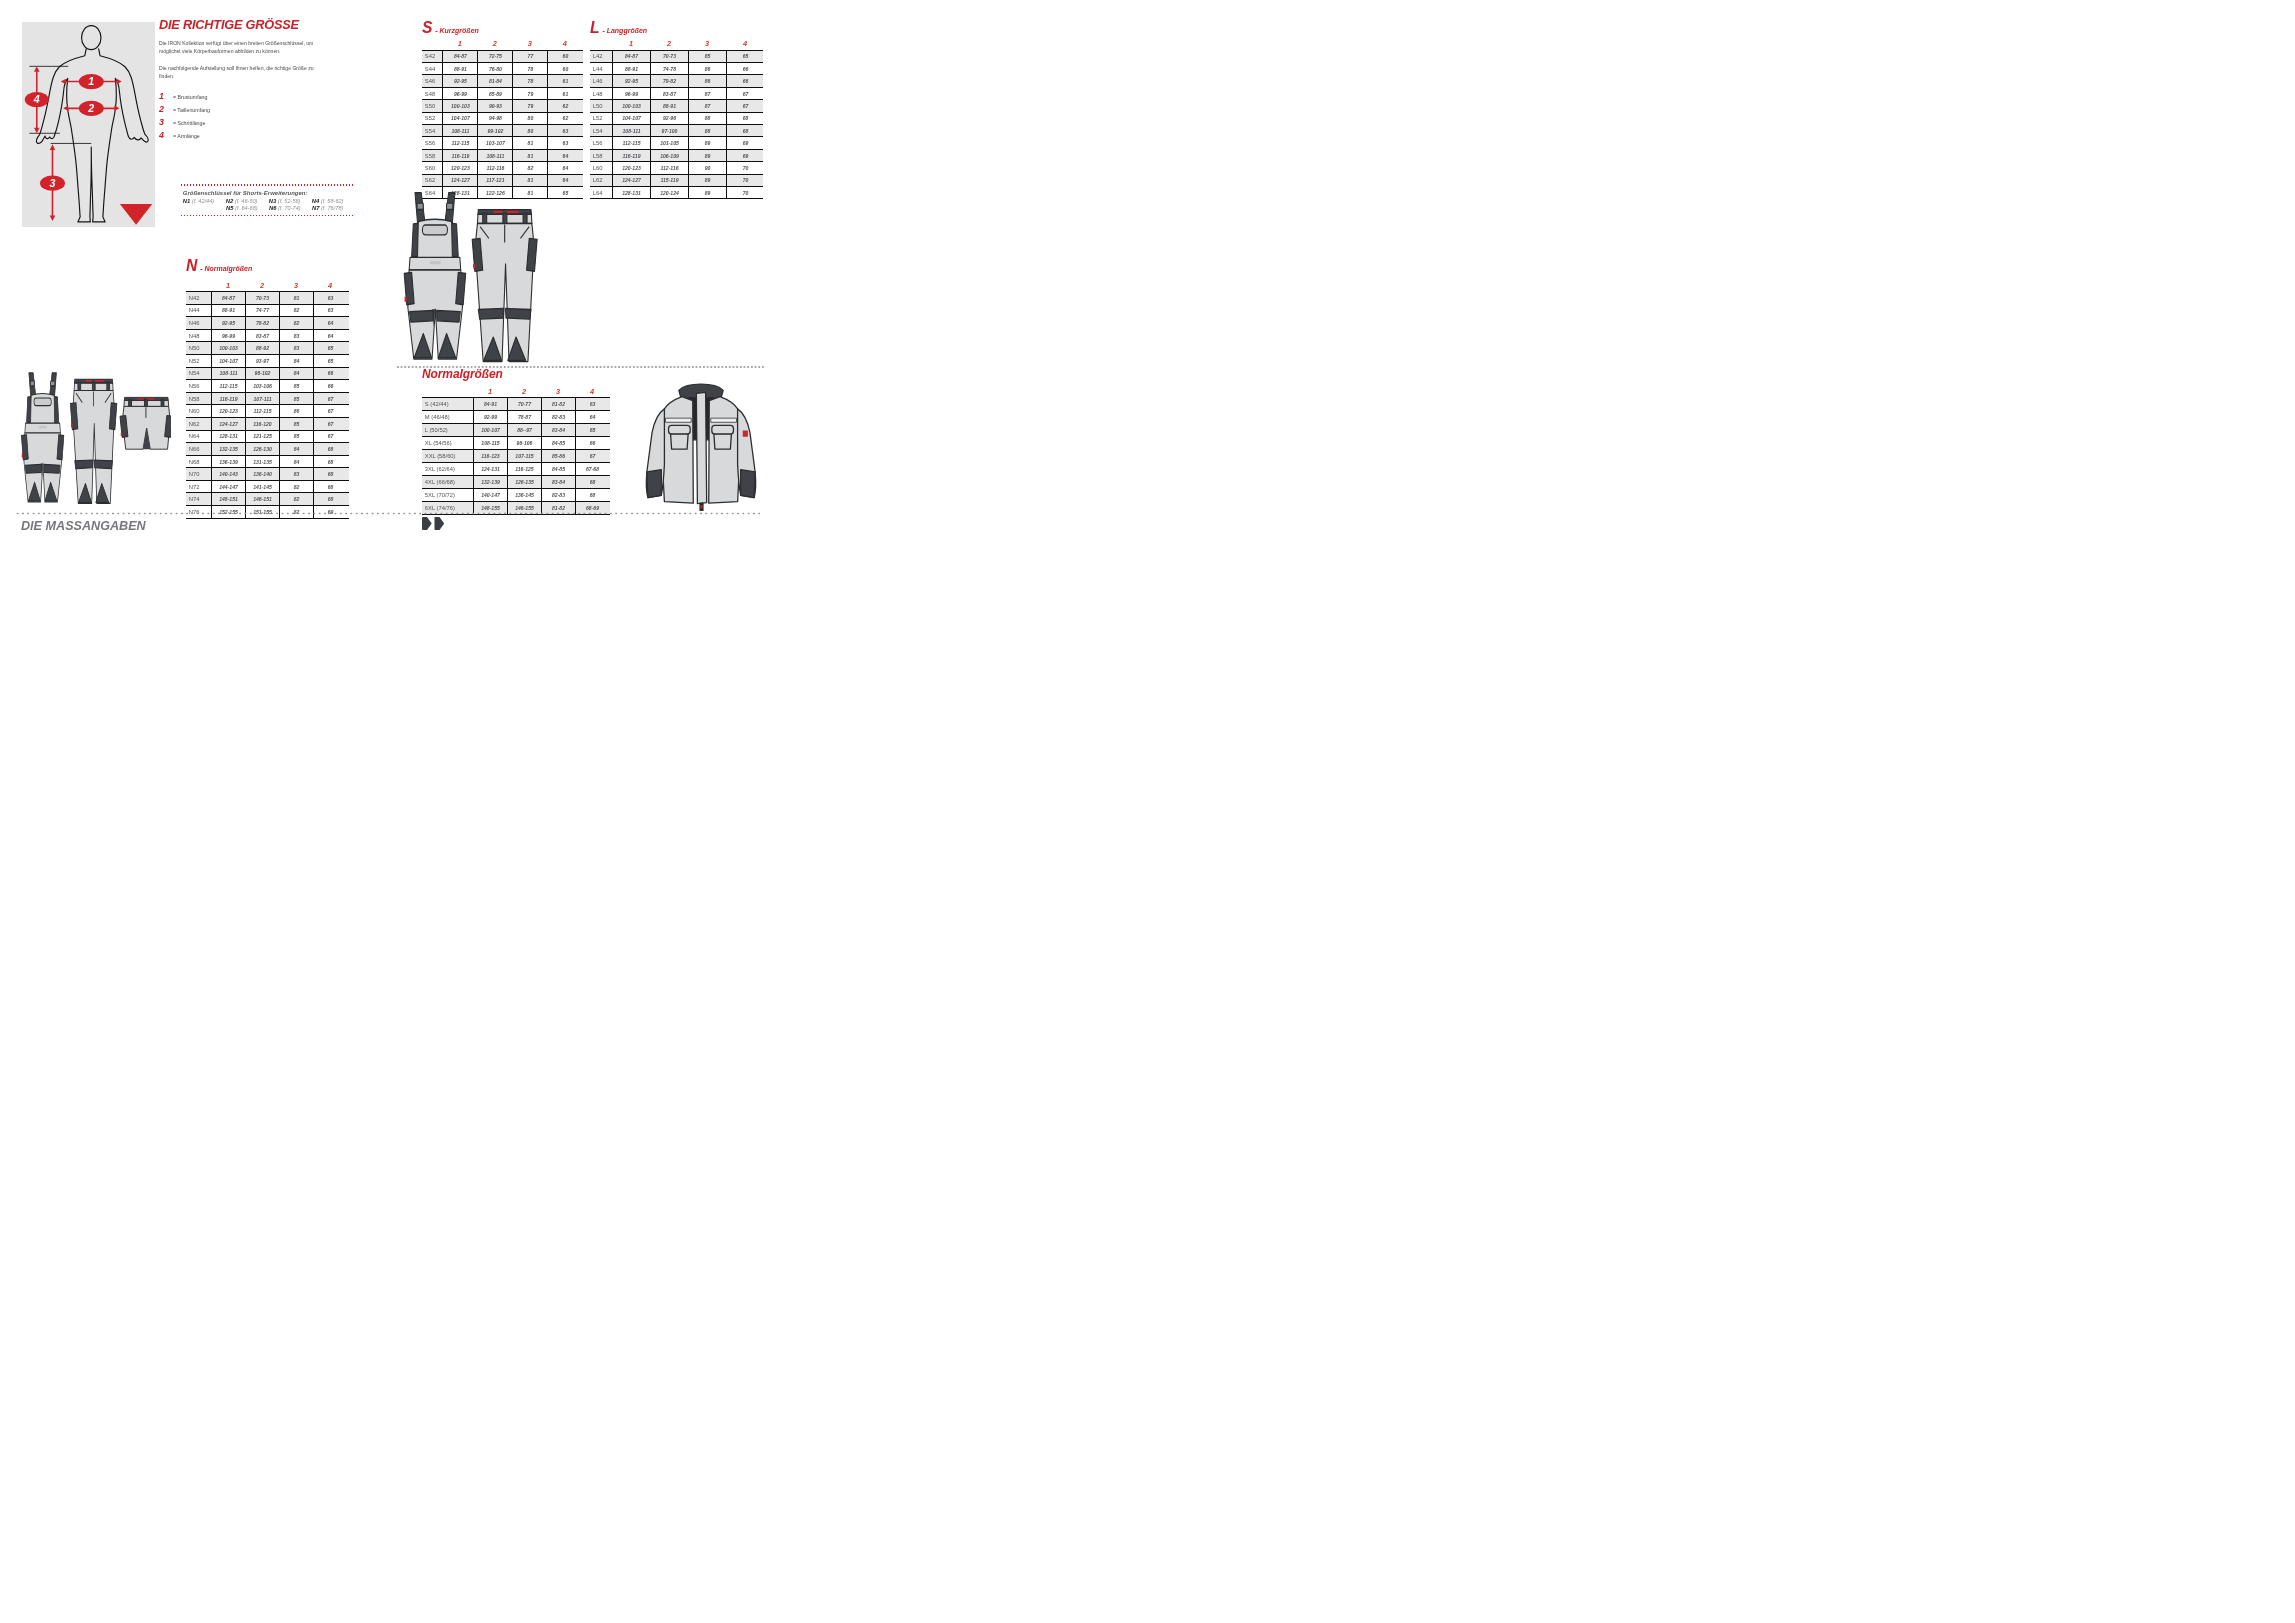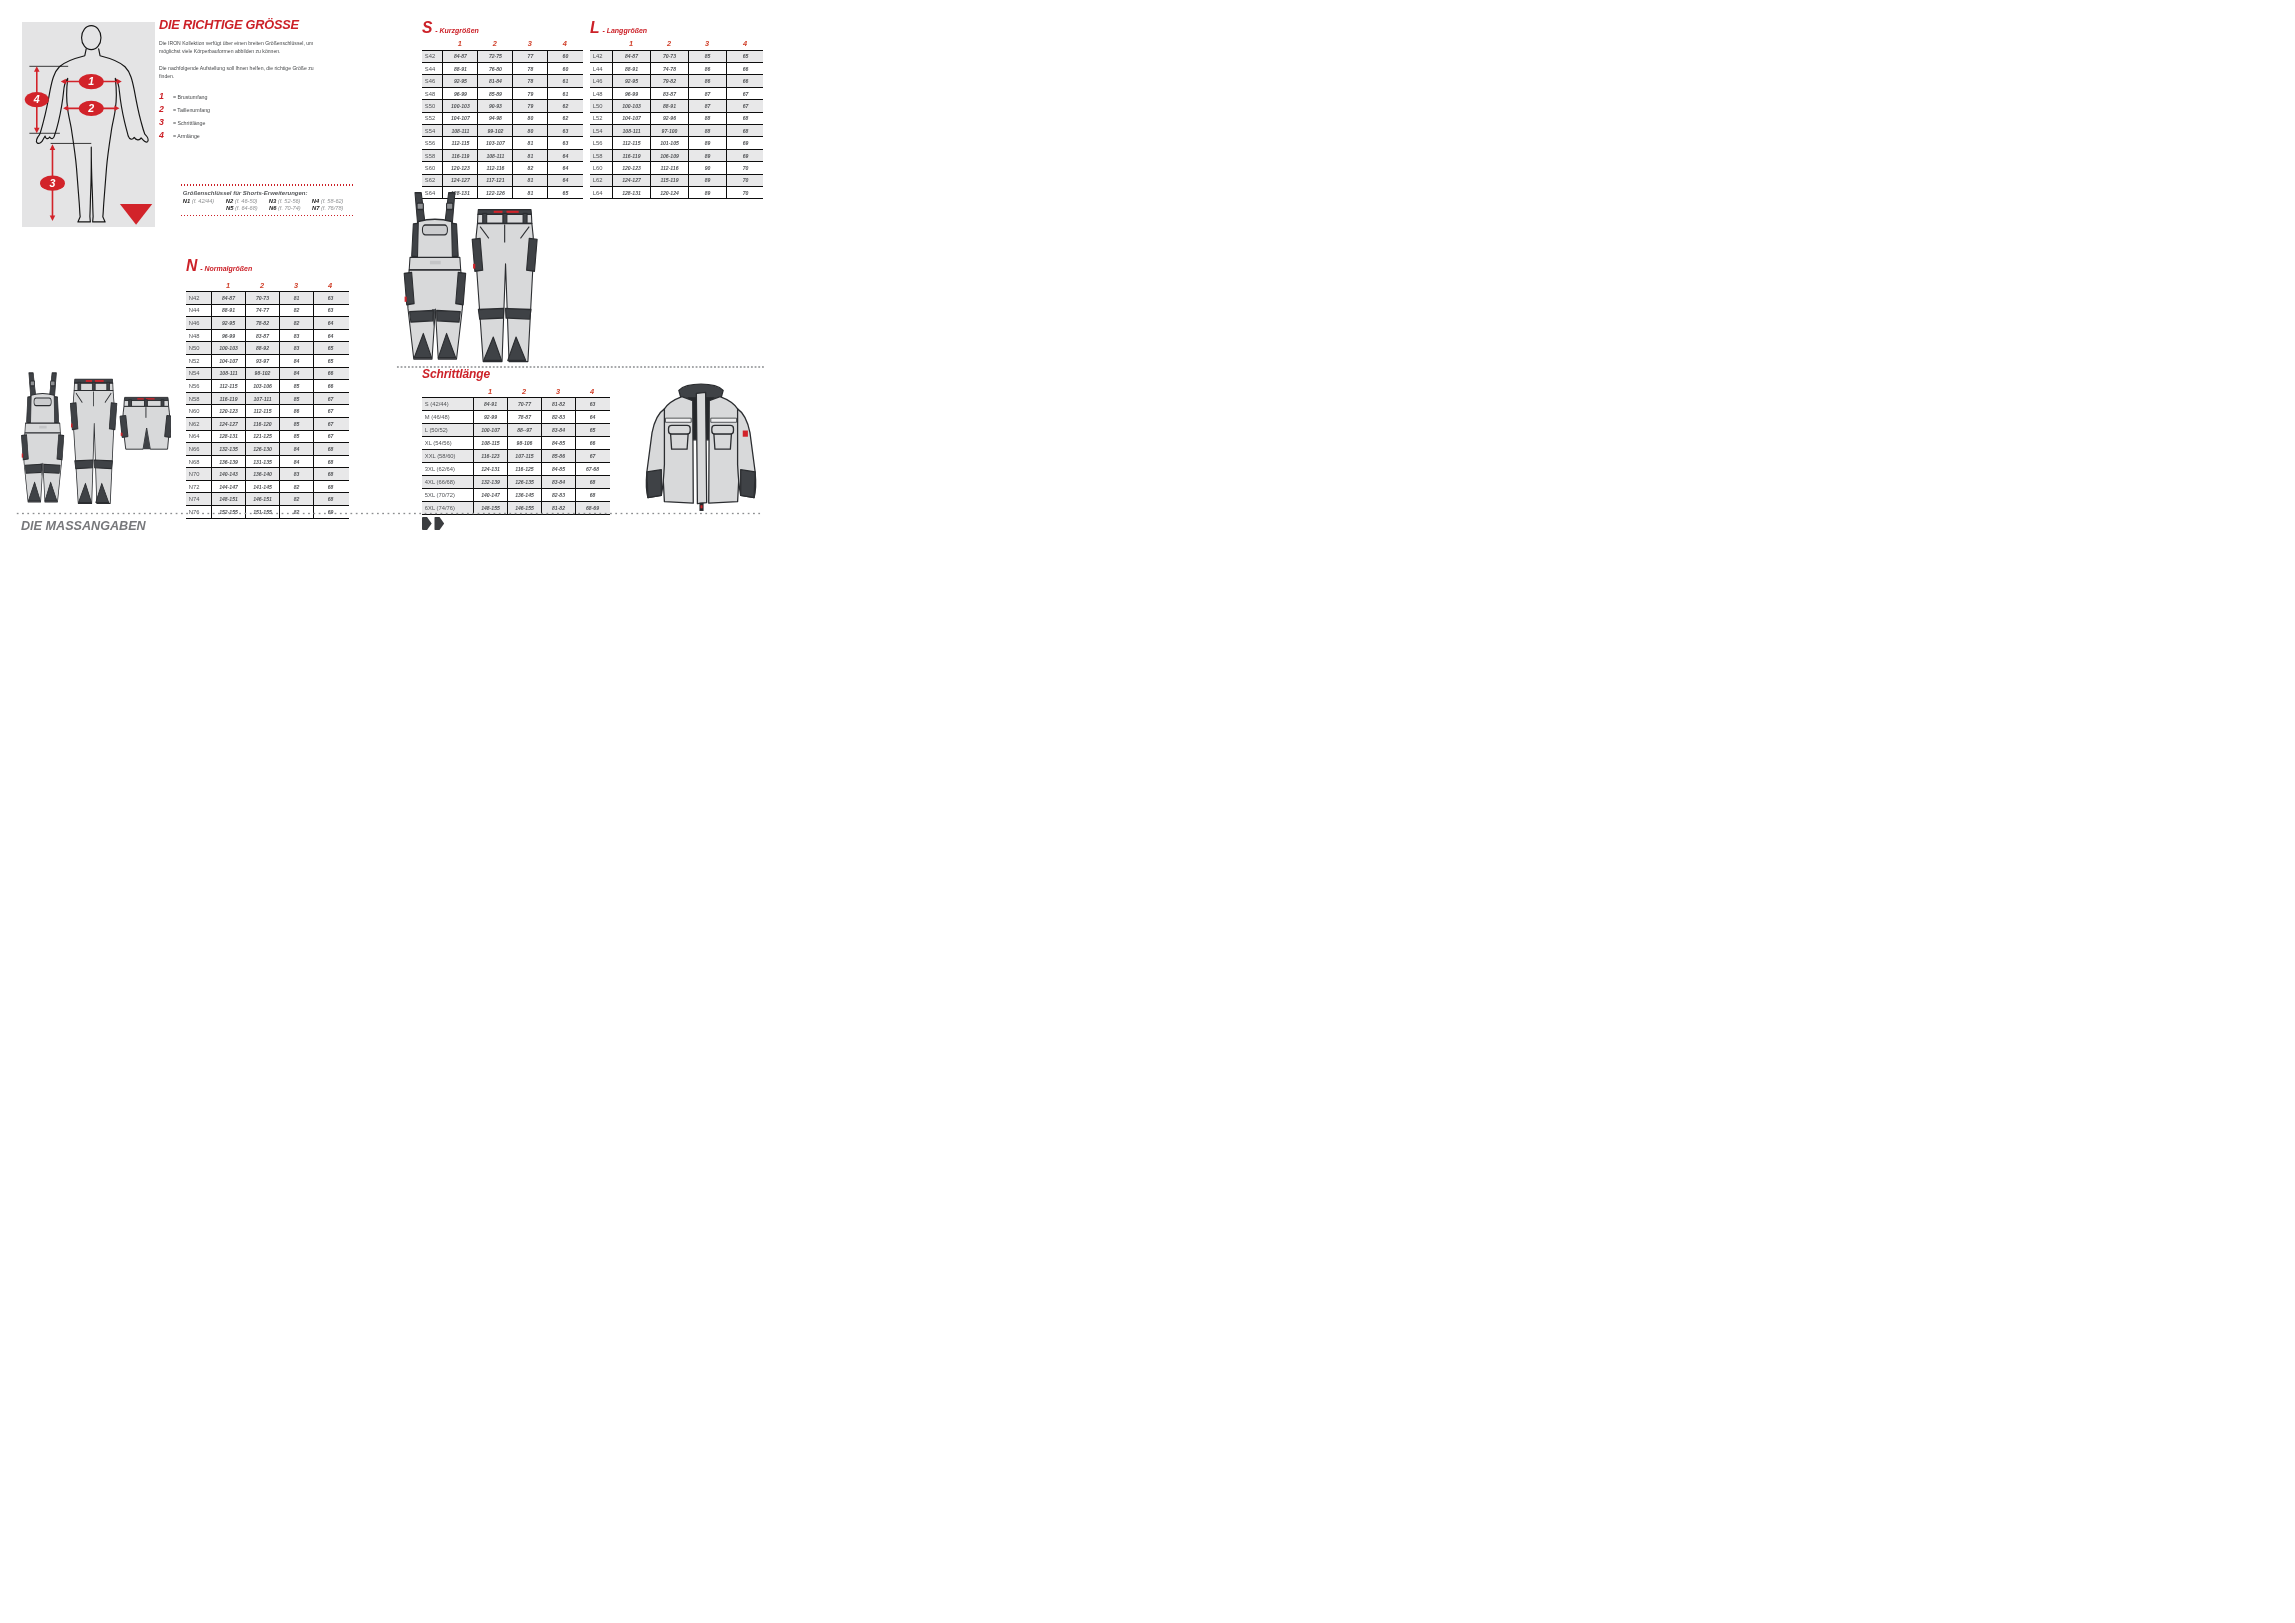--- a/index.html
+++ b/index.html
@@ -552,21 +552,21 @@
           <div class="tcell label">N76</div>
           <div class="tcell value">152-155</div>
           <div class="tcell value">151-155</div>
           <div class="tcell value">82</div>
           <div class="tcell value">69</div>
         </div>
       </div>
   </div>
 
   <div class="tblock" style="left:422px;top:367px;width:188px;--cols:51px 34px 34px 34px 34px;--rowh:12px">
-    <div class="jtitle">Schrittlänge</div>
+    <div class="jtitle">Normalgrößen</div>
     <div class="thead" style="margin-top:5.6px">
         <div class="tcell"></div>
         <div class="hnum">1</div>
         <div class="hnum">2</div>
         <div class="hnum">3</div>
         <div class="hnum">4</div>
       </div>
     <div class="tbody">
         <div class="trow">
           <div class="tcell label">S (42/44)</div>

